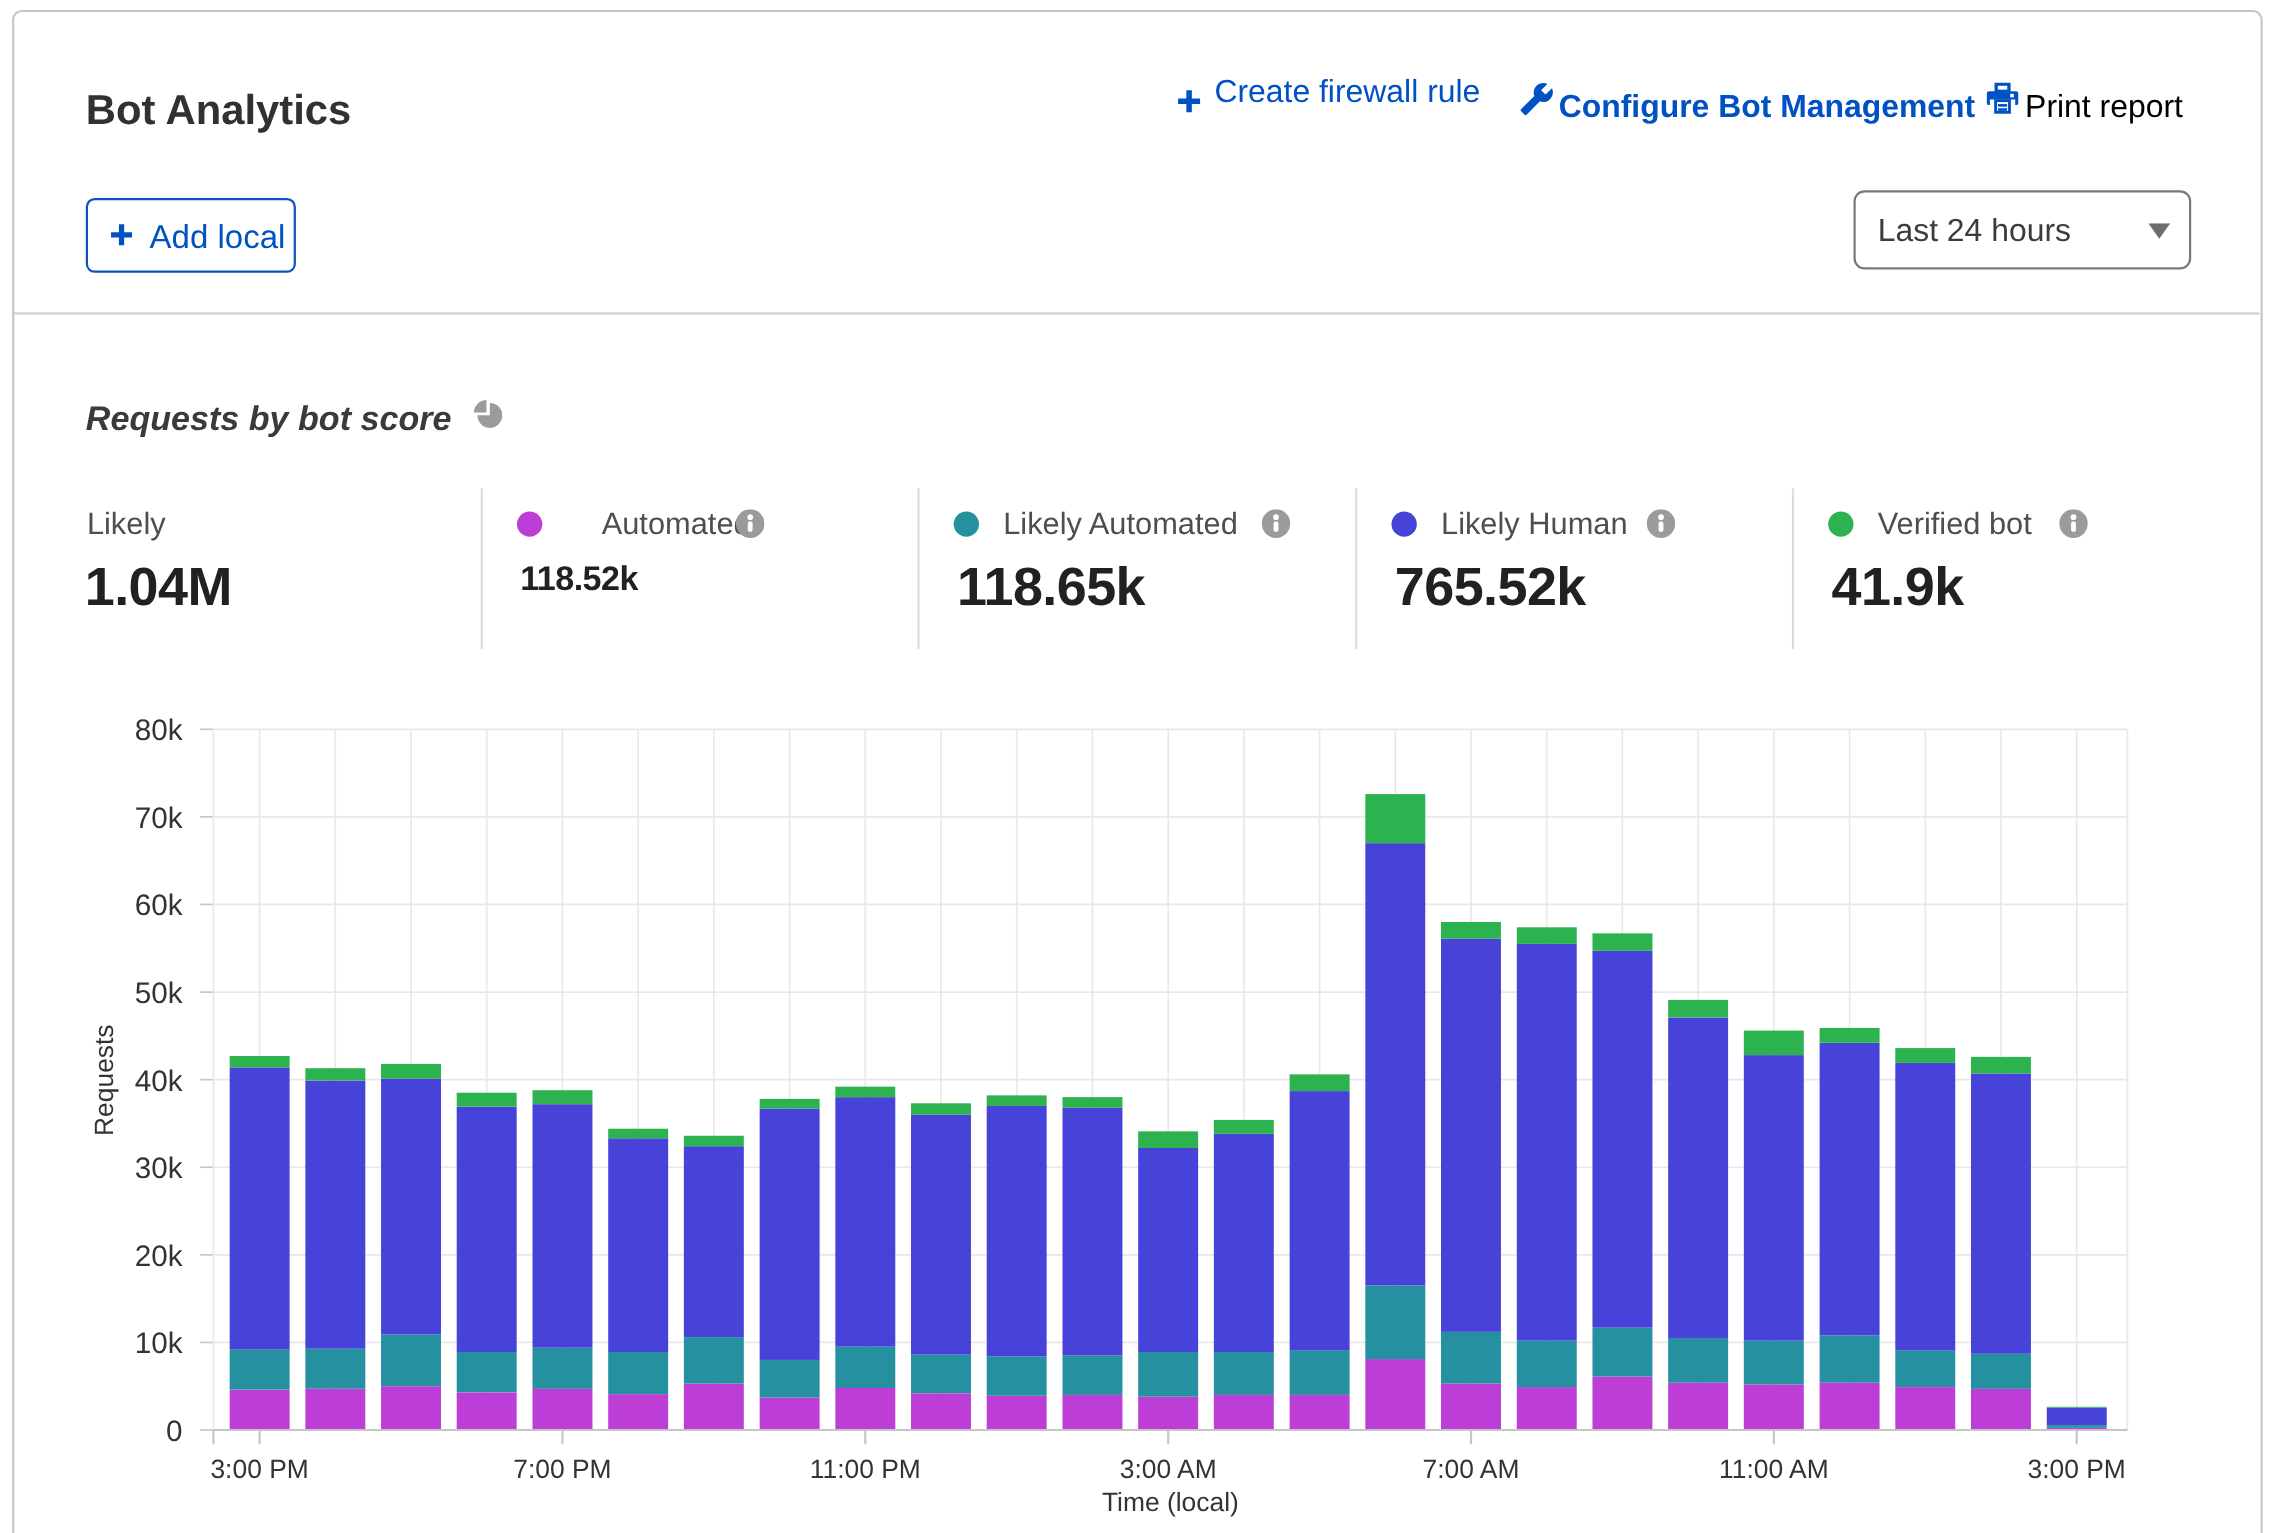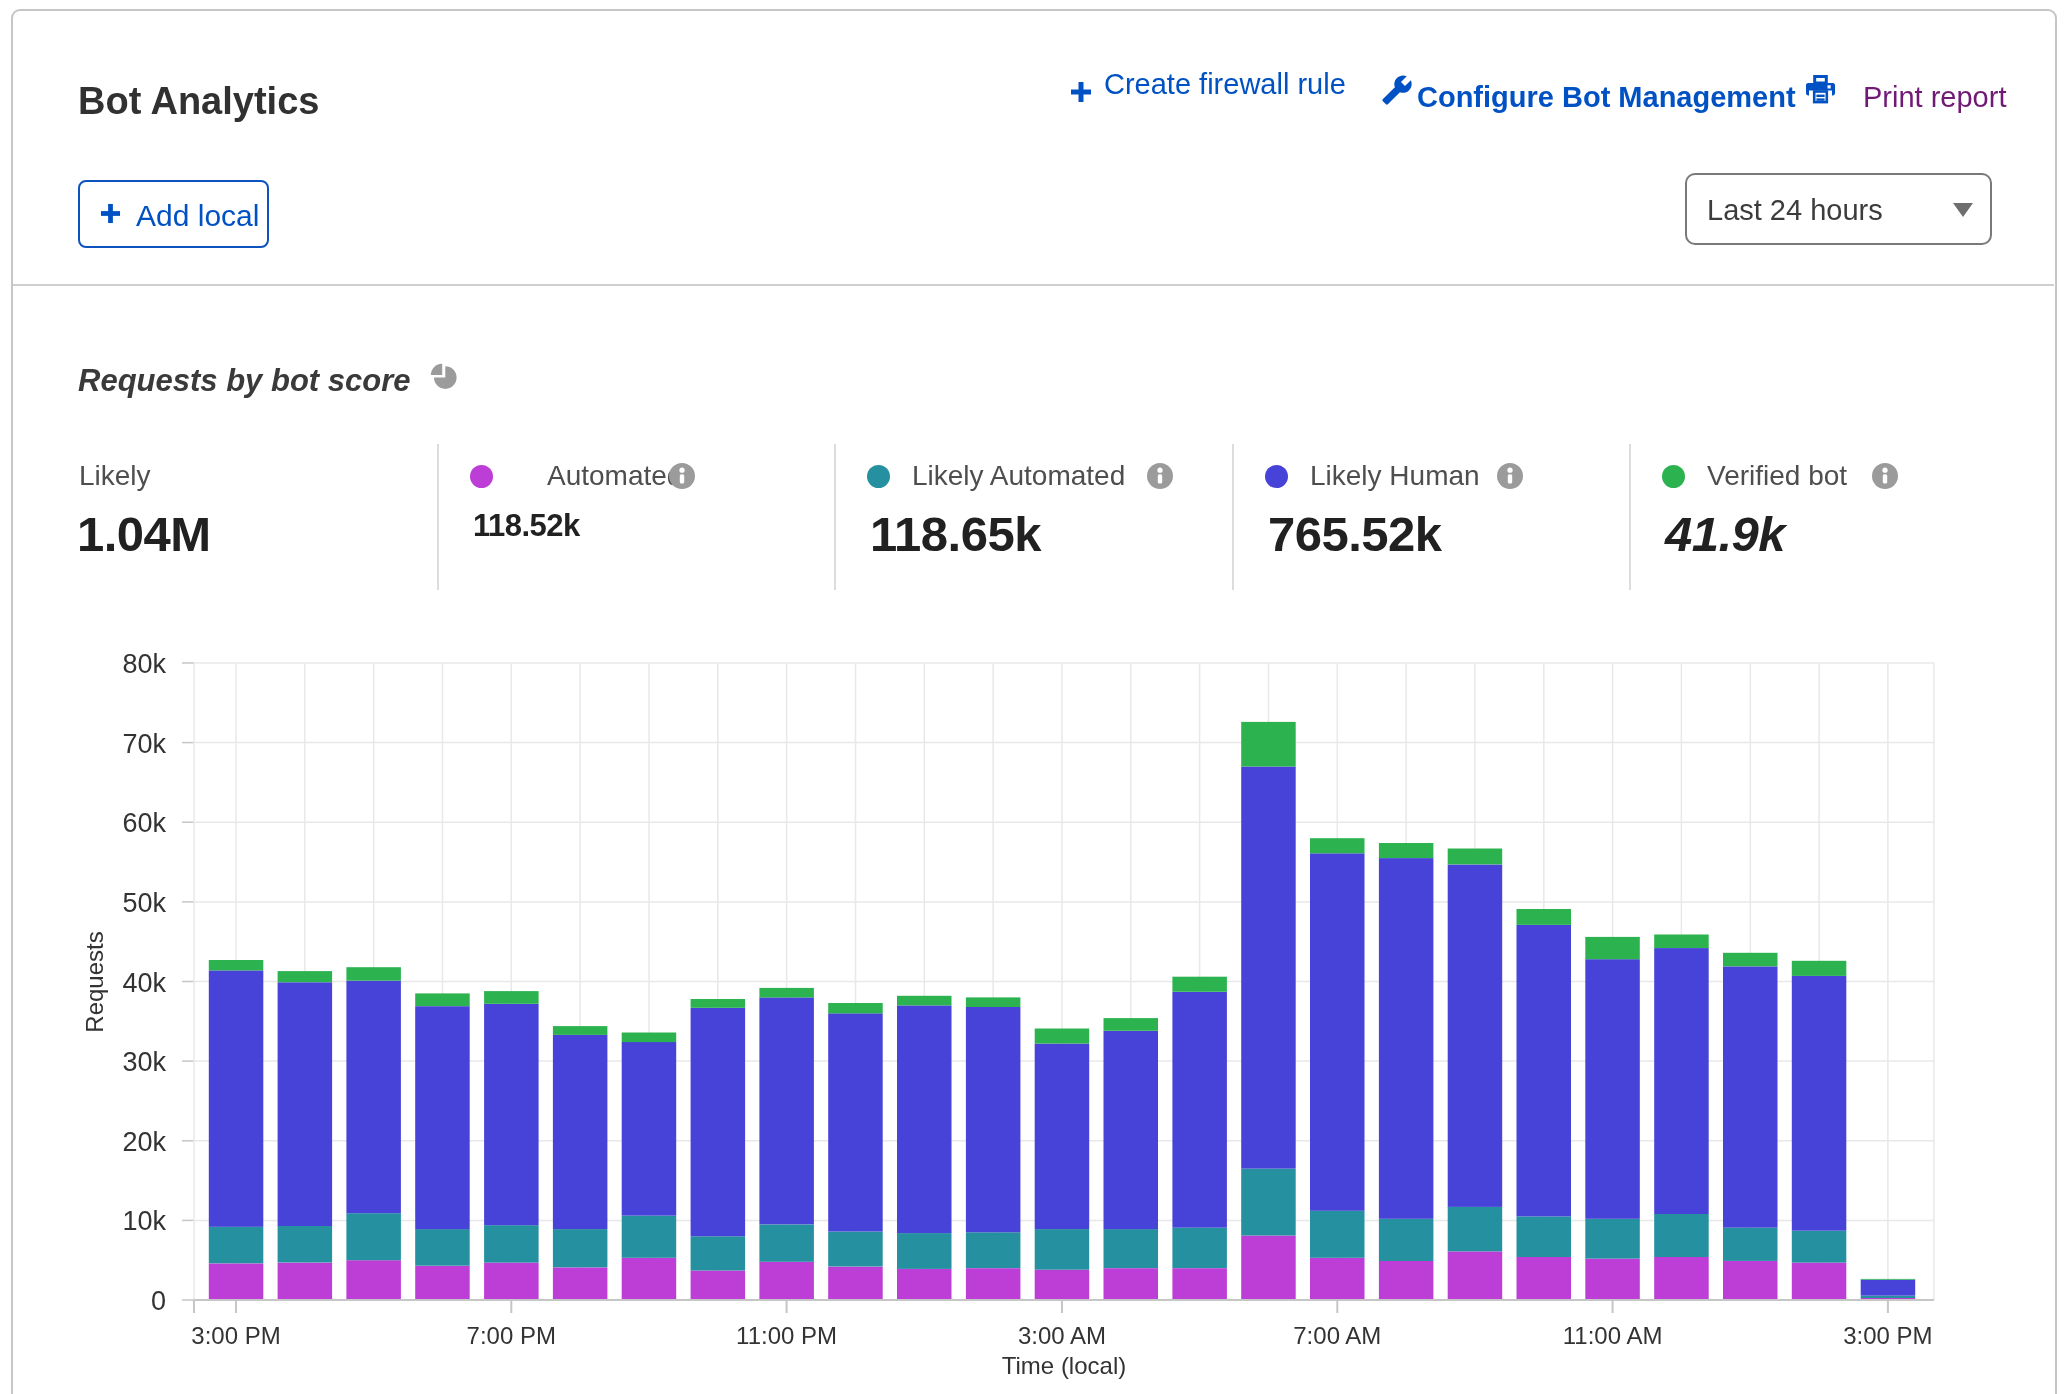--- a/index.html
+++ b/index.html
@@ -18,21 +18,21 @@
   </svg>
 <div style="position:absolute;left:1417px;top:82.5px;font-size:29px;font-weight:700;color:#0051c3;line-height:1;white-space:nowrap;">Configure Bot Management</div>
 <svg style="position:absolute;left:1806px;top:75px" width="29" height="29" viewBox="0 0 29 29">
     <rect x="8.7" y="1.5" width="11.6" height="6.5" fill="none" stroke="#0051c3" stroke-width="3"></rect>
     <path fill="#0051c3" d="M2.2 8h24.6c1.2 0 2.2 1 2.2 2.2v8.1c0 1.2-1 2.2-2.2 2.2H26v-5H3v5H2.2C1 20.5 0 19.5 0 18.3v-8.1C0 9 1 8 2.2 8z"></path>
     <rect x="21.5" y="10.3" width="3.2" height="3.2" fill="#fff"></rect>
     <rect x="8.2" y="16.5" width="12.6" height="10.6" fill="#fff" stroke="#0051c3" stroke-width="2.6"></rect>
     <rect x="10.4" y="19.6" width="8.2" height="2.4" fill="#0051c3"></rect>
     <rect x="10.4" y="23.4" width="8.2" height="2.4" fill="#0051c3"></rect>
   </svg>
-<div style="position:absolute;left:1841px;top:82.5px;font-size:29px;font-weight:400;color:#701a75;line-height:1;white-space:nowrap;margin-left:22px;">Print report</div>
+<div style="position:absolute;left:1841px;top:82.5px;font-size:29px;font-weight:400;color:#000000;line-height:1;white-space:nowrap;">Print report</div>
 <div style="position:absolute;left:78px;top:180px;width:187px;height:64px;border:2px solid #0e52c0;border-radius:8px;"></div>
 <svg style="position:absolute;left:100px;top:203px" width="21" height="21" viewBox="0 0 22 22">
     <line x1="11" y1="1" x2="11" y2="21" stroke="#0051c3" stroke-width="5"></line>
     <line x1="1" y1="11" x2="21" y2="11" stroke="#0051c3" stroke-width="5"></line>
   </svg>
 <div style="position:absolute;left:136px;top:200.6px;font-size:30px;font-weight:400;color:#0051c3;line-height:1;white-space:nowrap;">Add local</div>
 <div style="position:absolute;left:1685px;top:173px;width:303px;height:68px;border:2px solid #797979;border-radius:10px;"></div>
 <div style="position:absolute;left:1707px;top:195.5px;font-size:29px;font-weight:400;color:#3c3c3c;line-height:1;white-space:nowrap;">Last 24 hours</div>
 <svg style="position:absolute;left:1953px;top:203px" width="20" height="15" viewBox="0 0 20 15">
     <path fill="#6e6e6e" d="M0 0h20L10 14z"></path>
@@ -72,21 +72,21 @@
     <rect x="10.8" y="11.2" width="4.4" height="9.3" rx="1.6" fill="#fff"></rect>
   </svg>
 <div style="position:absolute;left:1268px;top:509.5px;font-size:49px;font-weight:700;color:#212121;line-height:1;white-space:nowrap;letter-spacing:-0.5px;">765.52k</div>
 <div style="position:absolute;left:1662px;top:465px;width:23px;height:23px;border-radius:50%;background:#2cb34f"></div>
 <div style="position:absolute;left:1707px;top:462.3px;font-size:28px;font-weight:400;color:#4e4e4e;line-height:1;white-space:nowrap;">Verified bot</div>
 <svg style="position:absolute;left:1872px;top:463px" width="26" height="26" viewBox="0 0 26 26">
     <circle cx="13" cy="13" r="13" fill="#9b9b9b"></circle>
     <circle cx="13" cy="7.2" r="2.6" fill="#fff"></circle>
     <rect x="10.8" y="11.2" width="4.4" height="9.3" rx="1.6" fill="#fff"></rect>
   </svg>
-<div style="position:absolute;left:1665px;top:509.5px;font-size:49px;font-weight:700;color:#212121;line-height:1;white-space:nowrap;letter-spacing:-0.5px;font-style:italic;">41.9k</div>
+<div style="position:absolute;left:1665px;top:509.5px;font-size:49px;font-weight:700;color:#212121;line-height:1;white-space:nowrap;letter-spacing:-0.5px;">41.9k</div>
 <svg width="2070" height="1394" viewBox="0 0 2070 1394" style="position:absolute;left:0;top:0">
 <line x1="194.0" y1="1220.4" x2="1934.0" y2="1220.4" stroke="#e8e8e8" stroke-width="1.5"></line>
 <line x1="182" y1="1220.4" x2="194.0" y2="1220.4" stroke="#c6c6c6" stroke-width="1.5"></line>
 <line x1="194.0" y1="1140.8" x2="1934.0" y2="1140.8" stroke="#e8e8e8" stroke-width="1.5"></line>
 <line x1="182" y1="1140.8" x2="194.0" y2="1140.8" stroke="#c6c6c6" stroke-width="1.5"></line>
 <line x1="194.0" y1="1061.1" x2="1934.0" y2="1061.1" stroke="#e8e8e8" stroke-width="1.5"></line>
 <line x1="182" y1="1061.1" x2="194.0" y2="1061.1" stroke="#c6c6c6" stroke-width="1.5"></line>
 <line x1="194.0" y1="981.5" x2="1934.0" y2="981.5" stroke="#e8e8e8" stroke-width="1.5"></line>
 <line x1="182" y1="981.5" x2="194.0" y2="981.5" stroke="#c6c6c6" stroke-width="1.5"></line>
 <line x1="194.0" y1="901.9" x2="1934.0" y2="901.9" stroke="#e8e8e8" stroke-width="1.5"></line>

